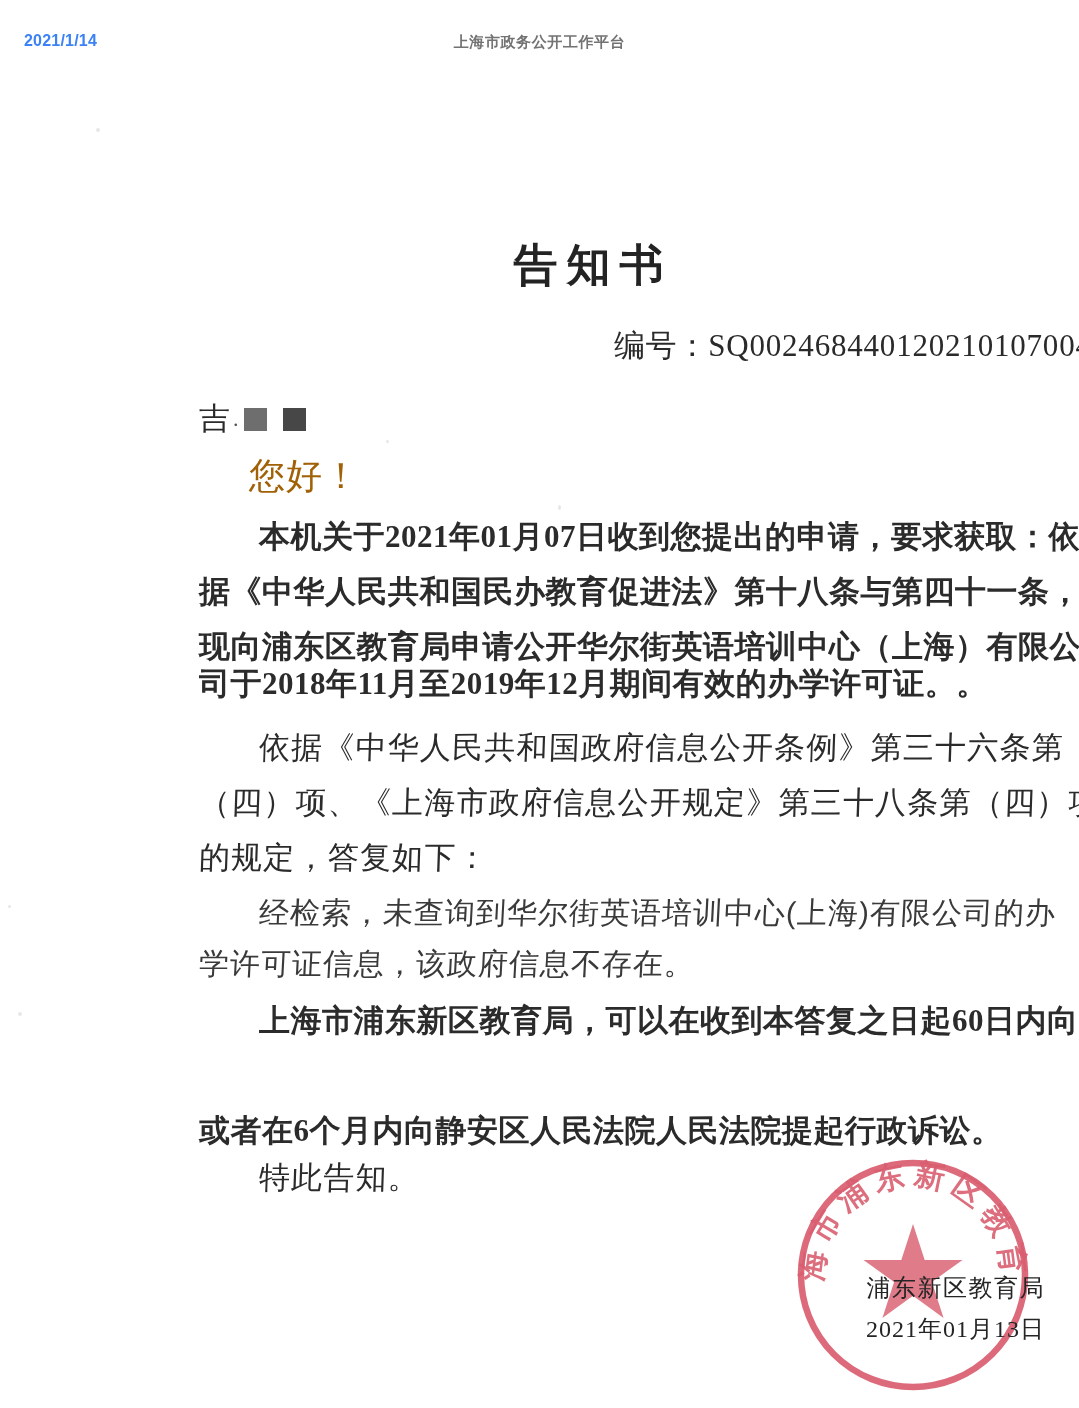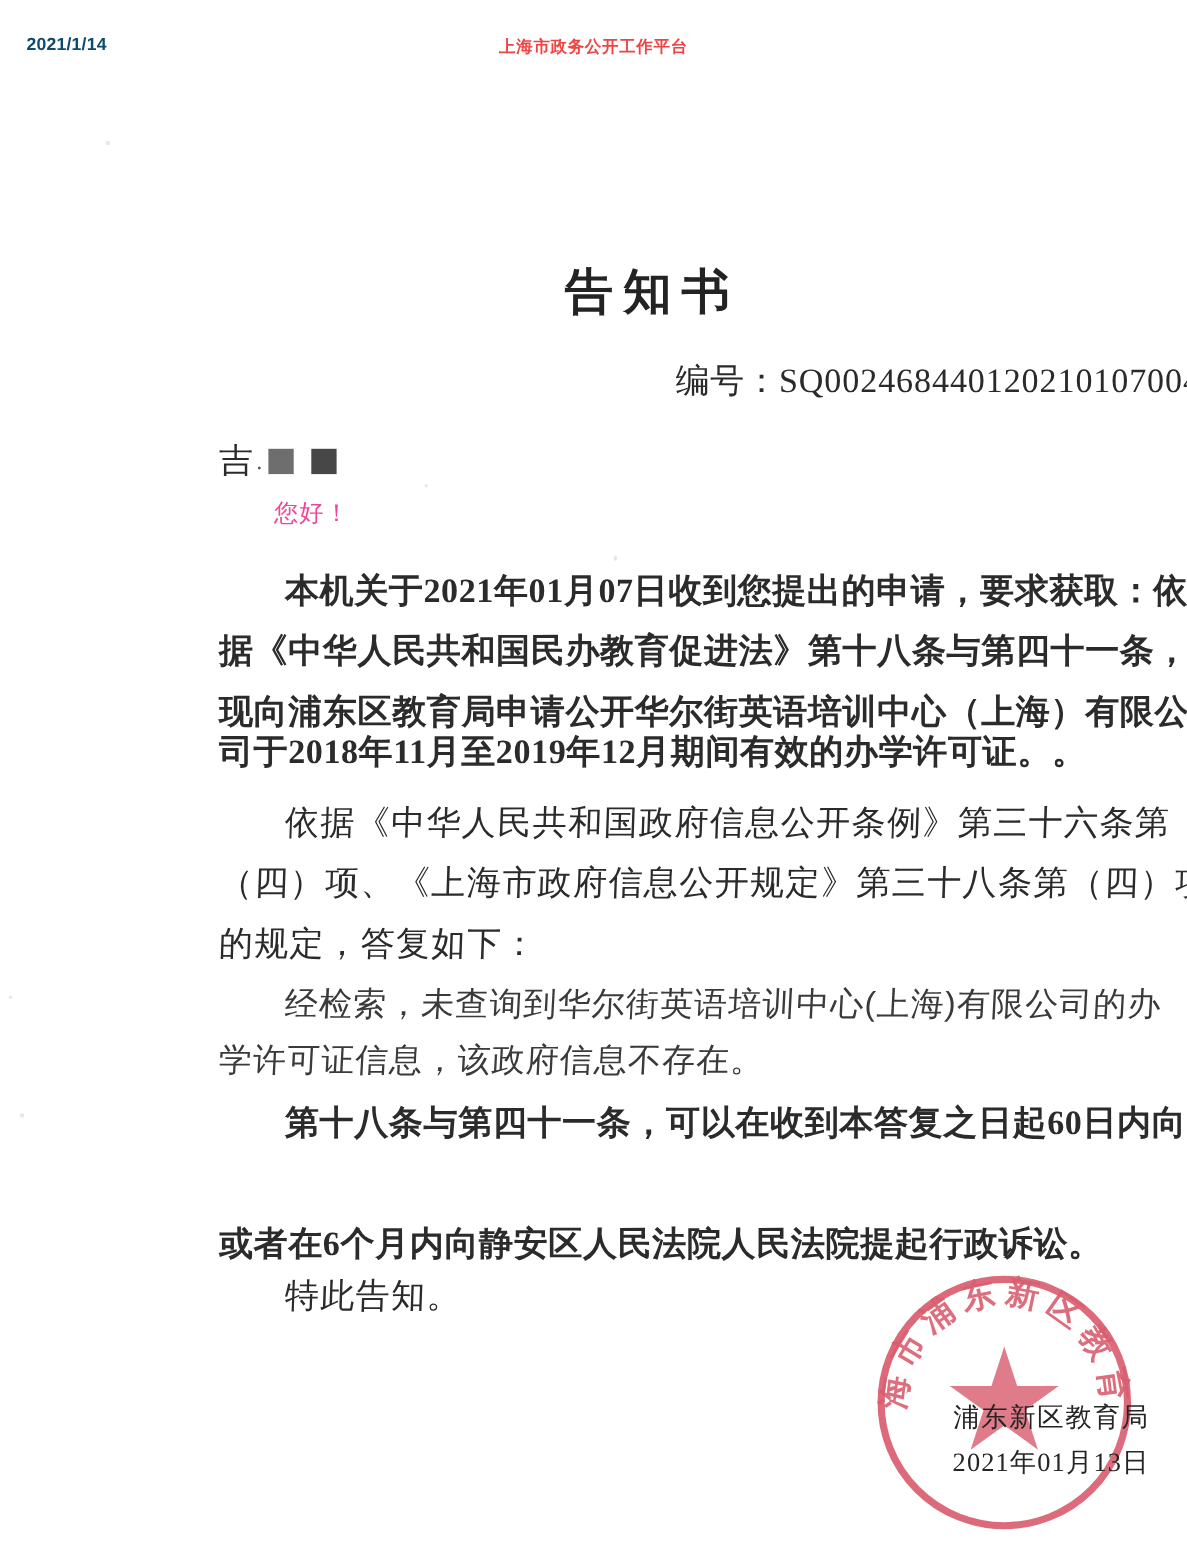--- a/index.html
+++ b/index.html
@@ -10,28 +10,28 @@
     font-family:"Liberation Serif", serif;
     color:#2b2b2b;
     -webkit-font-smoothing:antialiased;
   }
 
   
   .page-header { position:absolute; top:32px; left:0; width:100%; height:24px; }
   .hdr-date {
     position:absolute; left:24px; top:0;
     font-family:"Liberation Sans", sans-serif;
-    font-size:16px; font-weight:700; color:#0c4a6e;
+    font-size:16px; font-weight:700; color:#3b82f6;
     letter-spacing:.2px;
   }
   .hdr-title {
     position:absolute; left:0; top:1px; width:100%;
     text-align:center;
     font-family:"Liberation Sans", sans-serif;
-    font-size:15px; font-weight:700; color:#ef4444;
+    font-size:15px; font-weight:700; color:#737373;
     letter-spacing:.6px;
   }
 
   
   .doc { position:absolute; left:0; top:0; width:100%; height:100%;padding-left:20px; }
 
   .doc-title {
     position:absolute; top:236px; left:0; width:100%;
     text-align:center;
     font-size:44px; font-weight:700;
@@ -54,21 +54,21 @@
     display:flex; align-items:center;
   }
   .recipient .ch { letter-spacing:1px; }
   .recipient .dot { font-size:22px; margin:0 1px 0 2px; color:#555; }
   .redact { display:inline-block; width:23px; height:23px; vertical-align:middle; }
   .redact.r1 { background:#6e6e6e; margin-left:4px; }
   .redact.r2 { background:#474747; margin-left:16px; }
 
   .greeting {
     position:absolute; top:452px; left:249px;
-    font-size:22px; letter-spacing:1px; color:#ec4899;
+    font-size:36px; letter-spacing:1px; color:#a16207;
   }
 
   
   .ln {
     position:absolute; left:199px;
     width:860px;
     font-size:31px;
     color:#2b2b2b;
     white-space:nowrap;
     letter-spacing:0px;
@@ -134,21 +134,21 @@
   <div class="ln sty-song" style="top:663px; top:664px"></div>
   <div class="ln sty-song" style="top:663px">司于2018年11月至2019年12月期间有效的办学许可证。。</div>
 
   <div class="ln sty-kai indent" style="top:727px">依据《中华人民共和国政府信息公开条例》第三十六条第</div>
   <div class="ln sty-kai" style="top:782px">（四）项、《上海市政府信息公开规定》第三十八条第（四）项</div>
   <div class="ln sty-kai" style="top:837px">的规定，答复如下：</div>
 
   <div class="ln sty-thin indent" style="top:893px">经检索，未查询到华尔街英语培训中心(上海)有限公司的办</div>
   <div class="ln sty-thin" style="top:944px">学许可证信息，该政府信息不存在。</div>
 
-  <div class="ln sty-song indent" style="top:1000px">第十八条与第四十一条，可以在收到本答复之日起60日内向</div>
+  <div class="ln sty-song indent" style="top:1000px">上海市浦东新区教育局，可以在收到本答复之日起60日内向</div>
   <div class="ln sty-song" style="top:1110px">或者在6个月内向静安区人民法院人民法院提起行政诉讼。</div>
 
   <div class="ln sty-kai indent" style="top:1157px">特此告知。</div>
 
   <div class="sig sig-org">浦东新区教育局</div>
   <div class="sig sig-date">2021年01月13日</div>
 
   <div class="seal">
     <svg viewBox="0 0 246 246" xmlns="http://www.w3.org/2000/svg">
       <defs>

